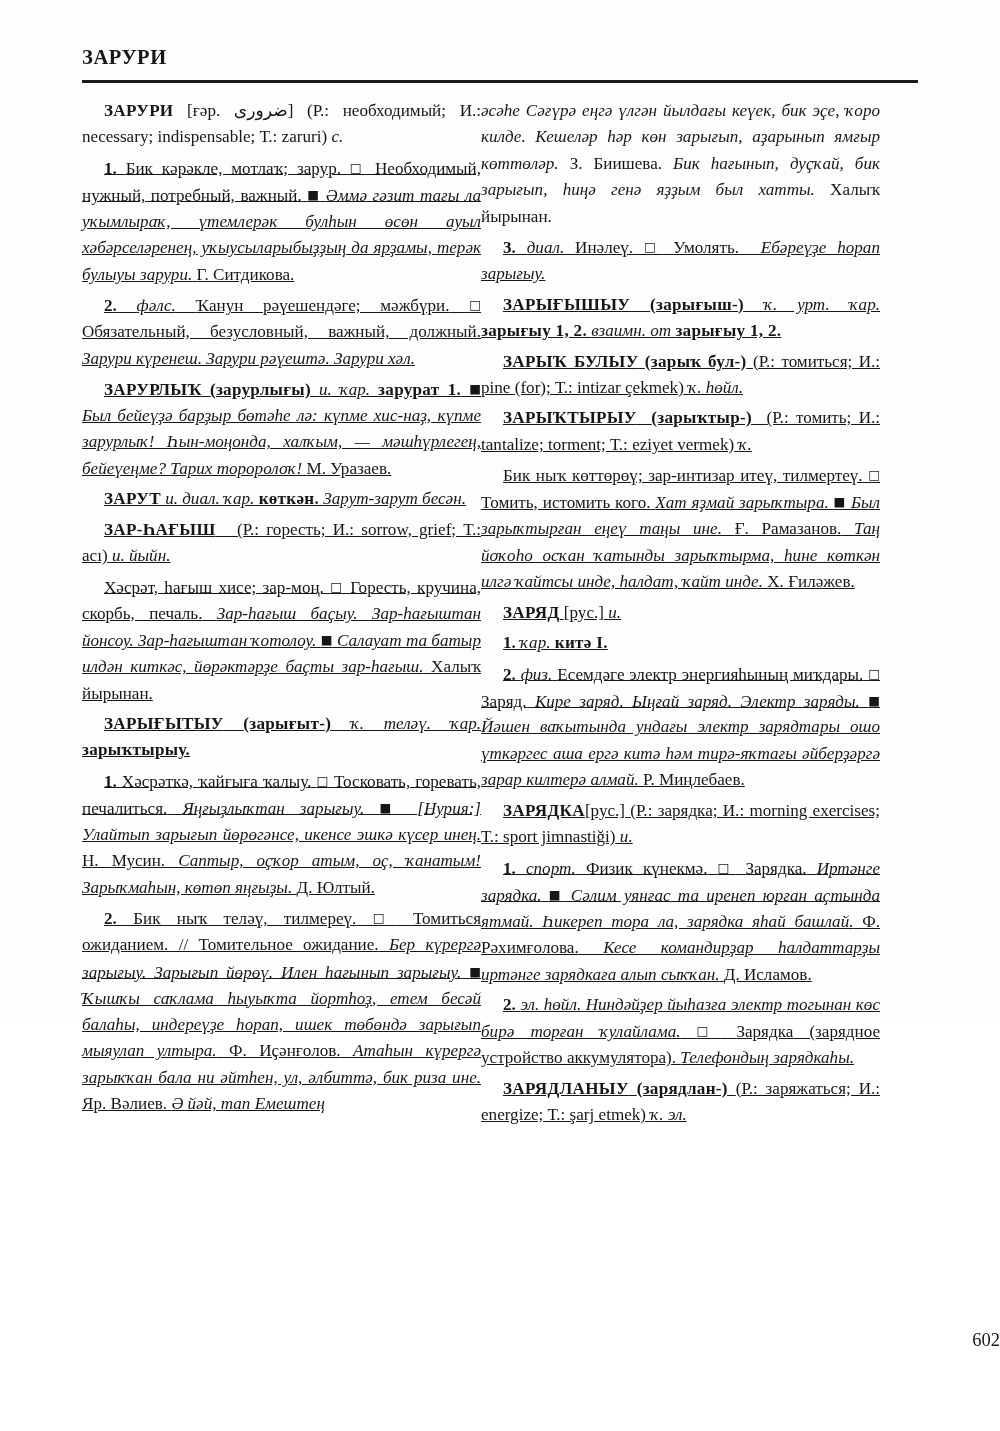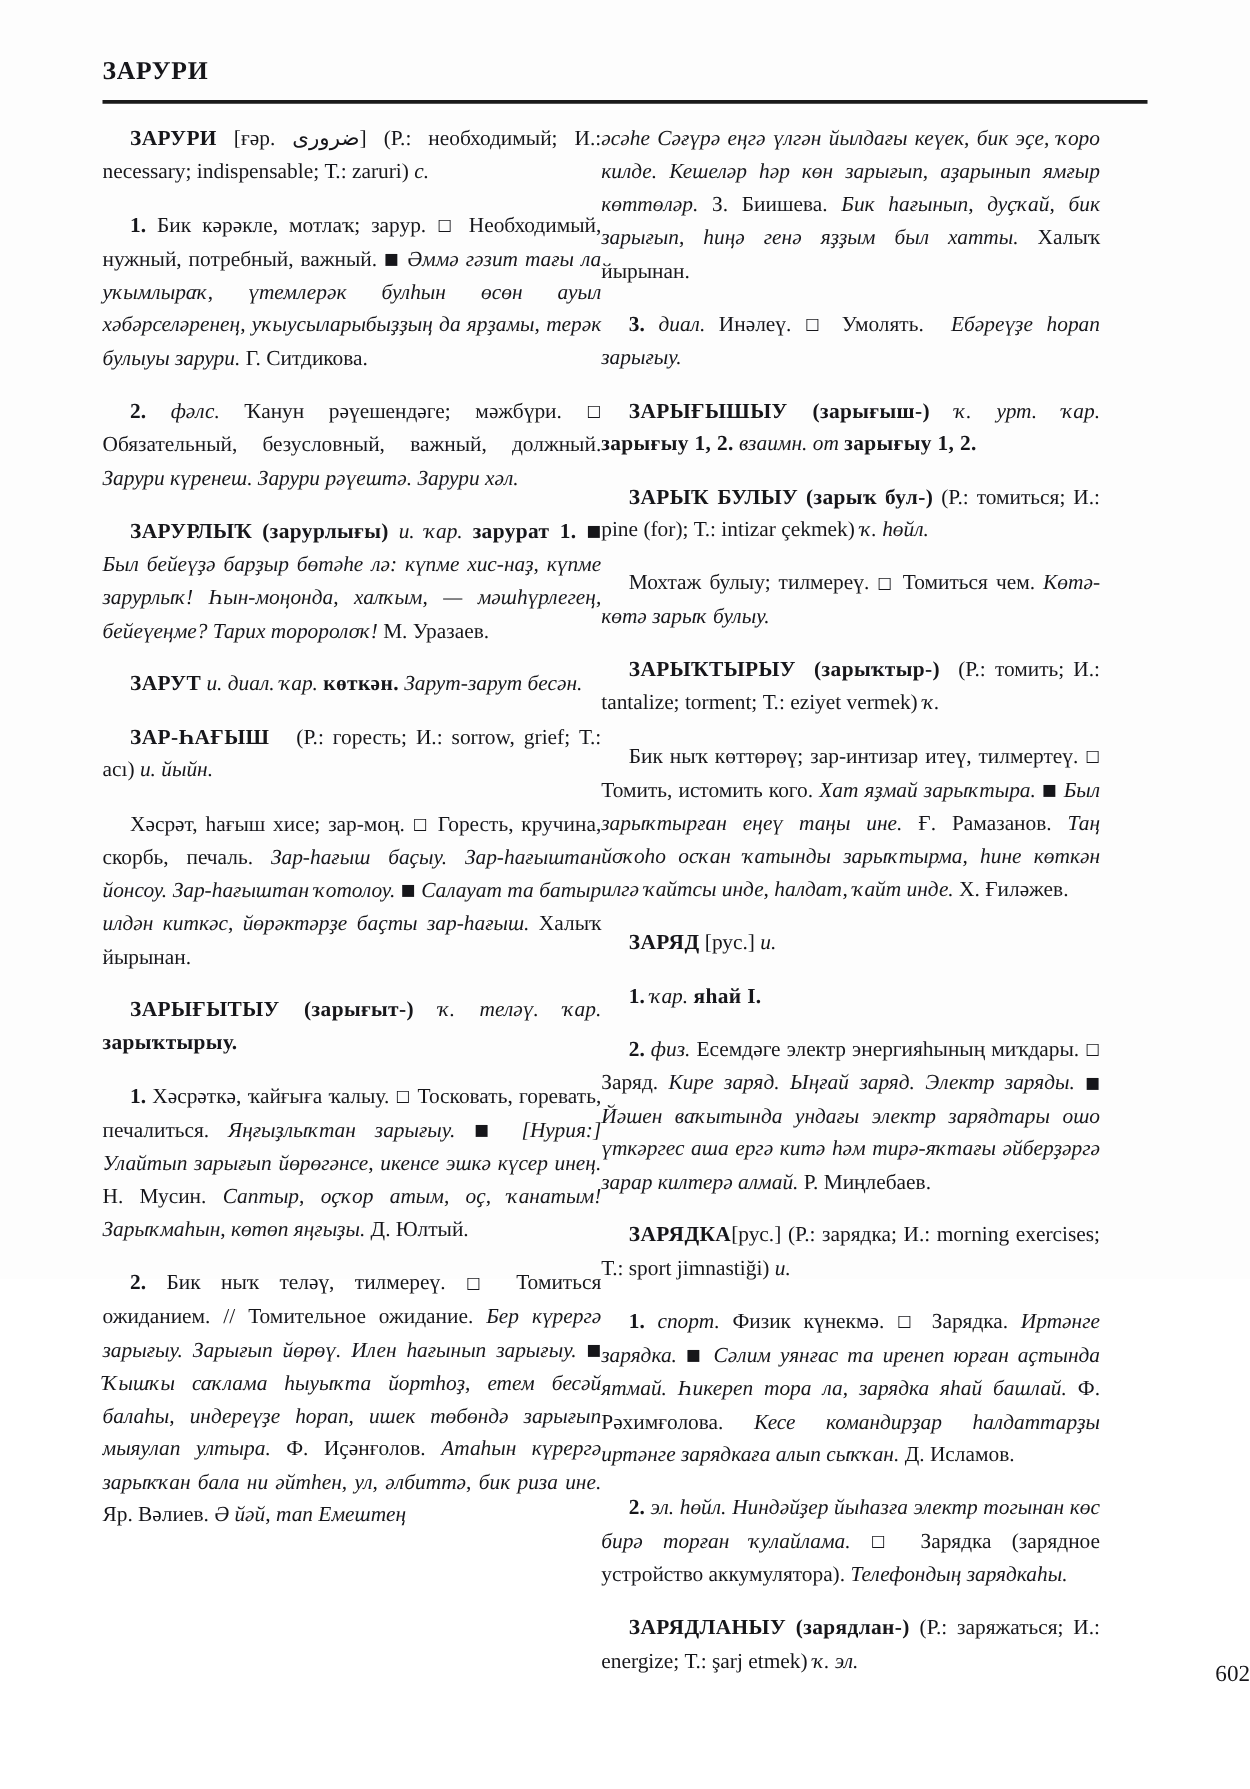--- a/index.html
+++ b/index.html
@@ -78,21 +78,21 @@
   .num { font-weight: bold; }
   .folio {
     position: absolute;
     left: 0;
     top: 1330px;
     width: 1000px;
     text-align: right;
     font-size: 18.5px;
     font-family: "Liberation Serif", "DejaVu Serif", serif;
   }
-  .col p + p { margin-top: 16px; }
+  .col p + p { margin-top: 4px; text-decoration: underline; }
 </style>
 </head>
 <body>
 
 <div class="page">
 
   <div class="running-head">ЗАРУРИ</div>
   <div class="head-rule"></div>
 
   <div class="columns">
@@ -125,29 +125,28 @@
     <div class="col">
 
       <p><span class="it">әсәһе Сәғүрә еңгә үлгән йылдағы кеүек, бик эҫе, ҡоро килде. Кешеләр һәр көн зарығып, аҙарынып ямғыр көттөләр.</span> <span>З. Биишева.</span> <span class="it">Бик һағынып, дуҫҡай, бик зарығып, һиңә генә яҙҙым был хатты.</span> <span>Халыҡ йырынан.</span></p>
 
       <p class="ind"><span class="num">3.</span> <span class="it">диал.</span> <span>Инәлеү.</span> <span class="sq-open"></span> <span>Умолять.</span>&nbsp; <span class="it">Ебәреүҙе һорап зарығыу.</span></p>
 
       <p class="ind"><span class="hw">ЗАРЫҒЫШЫУ</span> <span class="hw">(зарығыш-)</span> <span class="it">ҡ. урт. ҡар.</span> <span class="hw">зарығыу 1, 2.</span> <span class="it">взаимн. от</span> <span class="hw">зарығыу 1, 2.</span></p>
 
       <p class="ind"><span class="hw">ЗАРЫҠ БУЛЫУ</span> <span class="hw">(зарыҡ бул-)</span> <span>(Р.: томиться; И.: pine (for); Т.: intizar çekmek)</span> <span class="it">ҡ. һөйл.</span></p>
 
-      <p class="ind"><span>Мохтаж булыу; тилмереү.</span> <span class="sq-open"></span> <span>Томиться чем.</span> <span class="it">Көтә-көтә зарыҡ булыу.</span></p>
 
       <p class="ind"><span class="hw">ЗАРЫҠТЫРЫУ</span>&nbsp; <span class="hw">(зарыҡтыр-)</span>&nbsp; <span>(Р.: томить; И.: tantalize; torment; Т.: eziyet vermek)</span> <span class="it">ҡ.</span></p>
 
       <p class="ind"><span>Бик ныҡ көттөрөү; зар-интизар итеү, тилмертеү.</span> <span class="sq-open"></span> <span>Томить, истомить кого.</span> <span class="it">Хат яҙмай зарыҡтыра.</span> <span class="sq-fill"></span> <span class="it">Был зарыҡтырған еңеү таңы ине.</span> <span>Ғ. Рамазанов.</span> <span class="it">Таң йоҡоһо осҡан ҡатынды зарыҡтырма, һине көткән илгә ҡайтсы инде, һалдат, ҡайт инде.</span> <span>Х. Ғиләжев.</span></p>
 
       <p class="ind"><span class="hw">ЗАРЯД</span> <span>[рус.]</span> <span class="it">и.</span></p>
 
-      <p class="ind"><span class="num">1.</span> <span class="it">ҡар.</span> <span class="hw">яһай I.</span></p>
+      <p class="ind"><span class="num">1.</span> <span class="it">ҡар.</span> <span class="hw">китә I.</span></p>
 
       <p class="ind"><span class="num">2.</span> <span class="it">физ.</span> <span>Есемдәге электр энергияһының миҡдары.</span> <span class="sq-open"></span> <span>Заряд.</span> <span class="it">Кире заряд. Ыңғай заряд. Электр заряды.</span> <span class="sq-fill"></span> <span class="it">Йәшен ваҡытында ундағы электр зарядтары ошо үткәргес аша ергә китә һәм тирә-яҡтағы әйберҙәргә зарар килтерә алмай.</span> <span>Р. Миңлебаев.</span></p>
 
       <p class="ind"><span class="hw">ЗАРЯДКА</span><span>[рус.]</span> <span>(Р.: зарядка; И.: morning exercises; Т.: sport jimnastiği)</span> <span class="it">и.</span></p>
 
       <p class="ind"><span class="num">1.</span> <span class="it">спорт.</span> <span>Физик күнекмә.</span> <span class="sq-open"></span> <span>Зарядка.</span> <span class="it">Иртәнге зарядка.</span> <span class="sq-fill"></span> <span class="it">Сәлим уянғас та иренеп юрған аҫтында ятмай. Һикереп тора ла, зарядка яһай башлай.</span> <span>Ф. Рәхимғолова.</span> <span class="it">Кесе командирҙар һалдаттарҙы иртәнге зарядкаға алып сыҡҡан.</span> <span>Д. Исламов.</span></p>
 
       <p class="ind"><span class="num">2.</span> <span class="it">эл. һөйл.</span> <span class="it">Ниндәйҙер йыһазға электр тогынан көс бирә торған ҡулайлама.</span> <span class="sq-open"></span> <span>Зарядка (зарядное устройство аккумулятора).</span> <span class="it">Телефондың зарядкаһы.</span></p>
 
       <p class="ind"><span class="hw">ЗАРЯДЛАНЫУ</span> <span class="hw">(зарядлан-)</span> <span>(Р.: заряжаться; И.: energize; Т.: şarj etmek)</span> <span class="it">ҡ. эл.</span></p>

